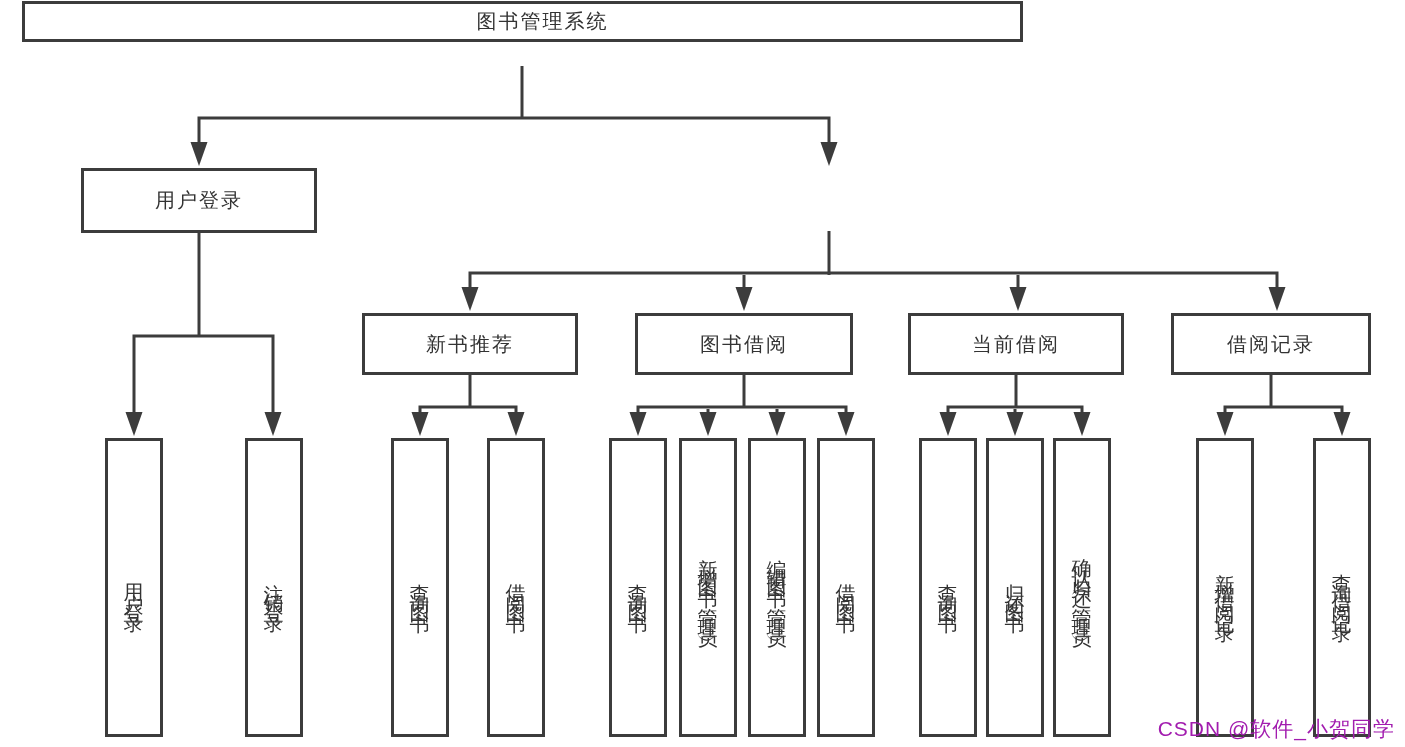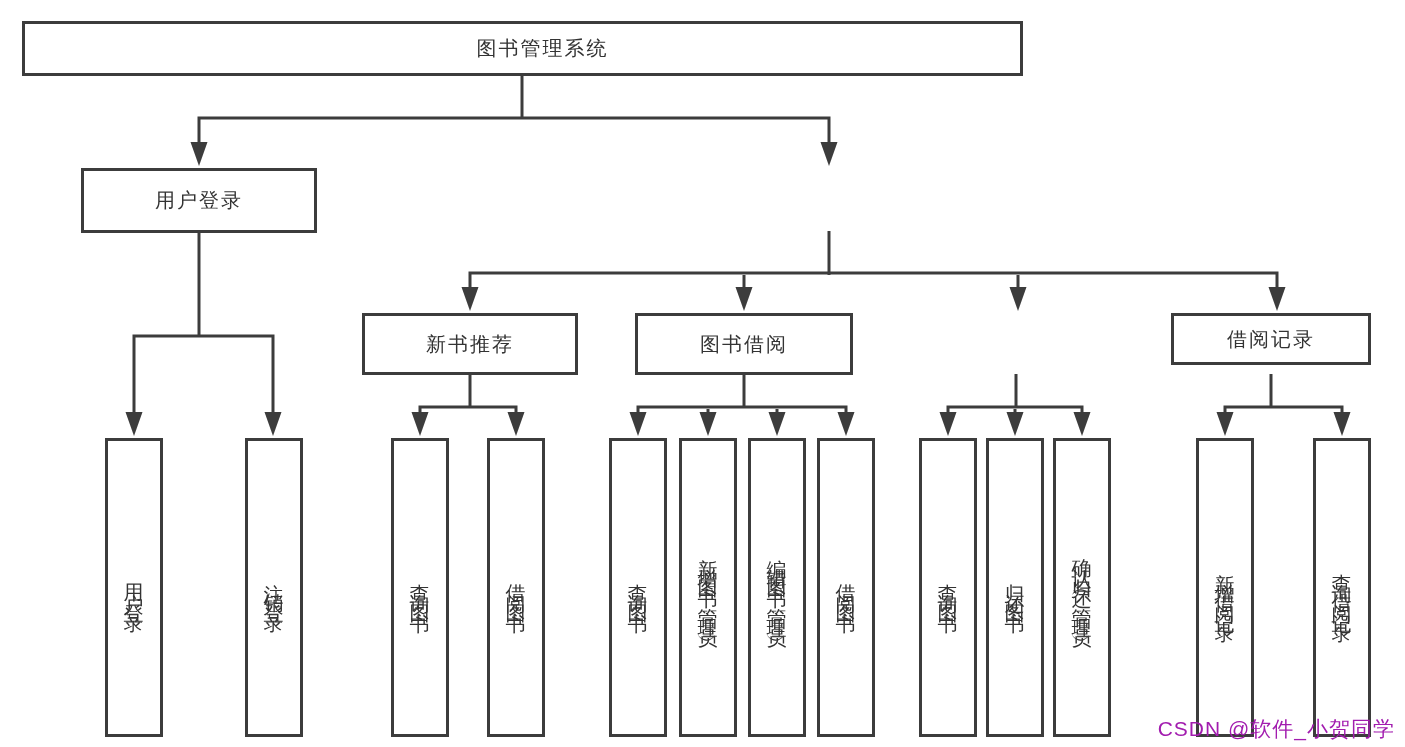--- a/index.html
+++ b/index.html
@@ -104,35 +104,38 @@
       <polygon points="777,436 768.5,412 785.5,412"></polygon>
       <polygon points="846,436 837.5,412 854.5,412"></polygon>
       <polygon points="948,436 939.5,412 956.5,412"></polygon>
       <polygon points="1015,436 1006.5,412 1023.5,412"></polygon>
       <polygon points="1082,436 1073.5,412 1090.5,412"></polygon>
       <polygon points="1225,436 1216.5,412 1233.5,412"></polygon>
       <polygon points="1342,436 1333.5,412 1350.5,412"></polygon>
     </g>
   </svg>
 
-  <div class="box" style="left:22px; top:21px; width:1001px; height:55px;padding-left:40px;">
+  <div class="box" style="left:22px; top:1px; width:1001px; height:41px;padding-left:40px;">
     <span>图书管理系统</span>
   </div>
 
   <div class="box" style="left:81px; top:168px; width:236px; height:65px;">
     <span>用户登录</span>
   </div>
 
   <div class="box" style="left:635px; top:313px; width:218px; height:62px;">
     <span>图书借阅</span>
   </div>
   <div class="box" style="left:362px; top:313px; width:216px; height:62px;">
     <span>新书推荐</span>
   </div>
-  <div class="box" style="left:1171px; top:313px; width:200px; height:52px;">
+  <div class="box" style="left:908px; top:313px; width:216px; height:62px;">
+    <span>当前借阅</span>
+  </div>
+  <div class="box" style="left:1171px; top:313px; width:200px; height:62px;">
     <span>借阅记录</span>
   </div>
 
   <div class="box leaf" style="left:105px; top:438px; width:58px; height:299px;">
     <span class="vtext">用户登录</span>
   </div>
   <div class="box leaf" style="left:245px; top:438px; width:58px; height:299px;">
     <span class="vtext">注销登录</span>
   </div>
 

